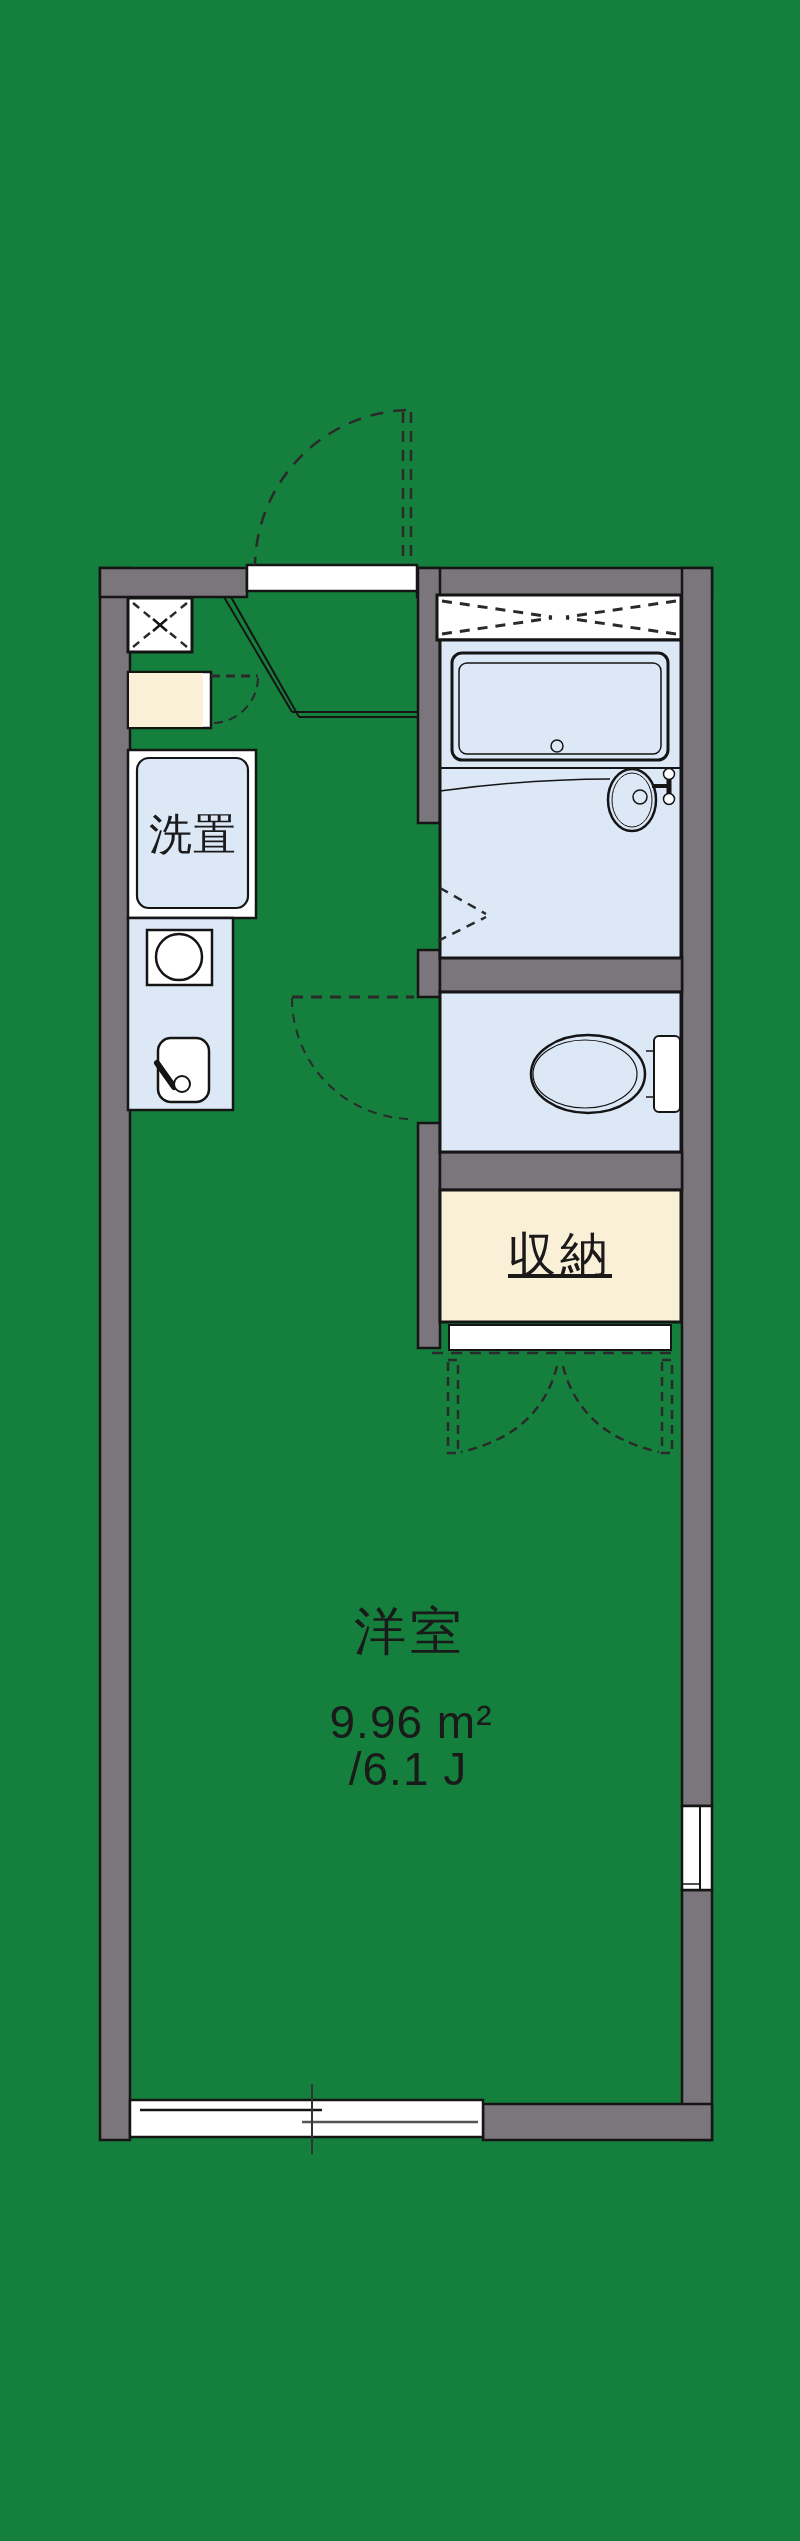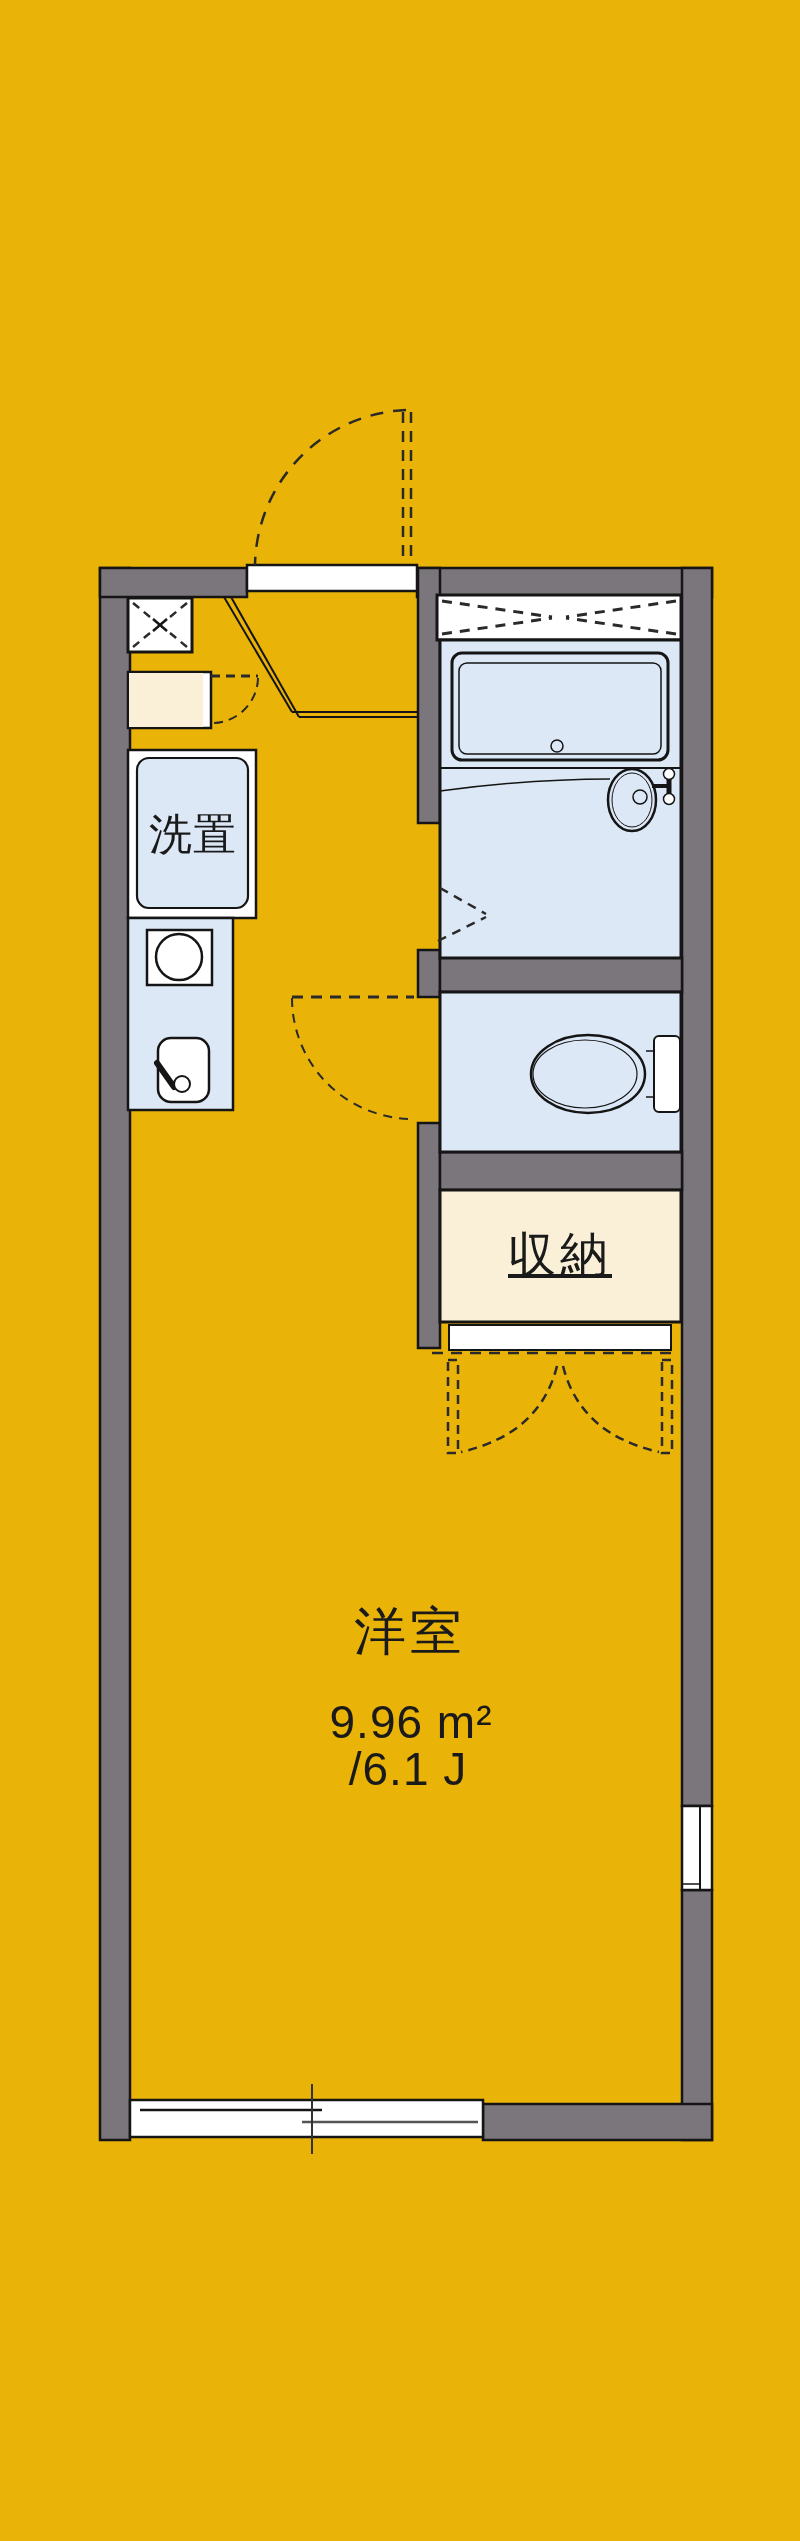--- a/index.html
+++ b/index.html
@@ -1,16 +1,16 @@
 <!DOCTYPE html>
 <html><head>
 <meta charset="utf-8">
 <style>
   html,body{margin:0;padding:0;background:#ffffff;}
-  #stage{position:relative;width:800px;height:2541px;background:#eab308;overflow:hidden;
+  #stage{position:relative;width:800px;height:2541px;background:#15803d;overflow:hidden;
          font-family:"Liberation Sans","DejaVu Sans",sans-serif;}
   #plan-svg{position:absolute;left:0;top:0;}
   .label{position:absolute;color:#1a1a1a;text-align:center;white-space:nowrap;line-height:1.05;}
   .label-room{font-size:52px;letter-spacing:4px;}
   .label-area{font-size:46px;letter-spacing:1px;}
   .label-storage{font-size:48px;letter-spacing:4px;text-decoration:underline;}
   .label-laundry{font-size:43px;letter-spacing:1px;}
 </style>
 </head>
 <body>

